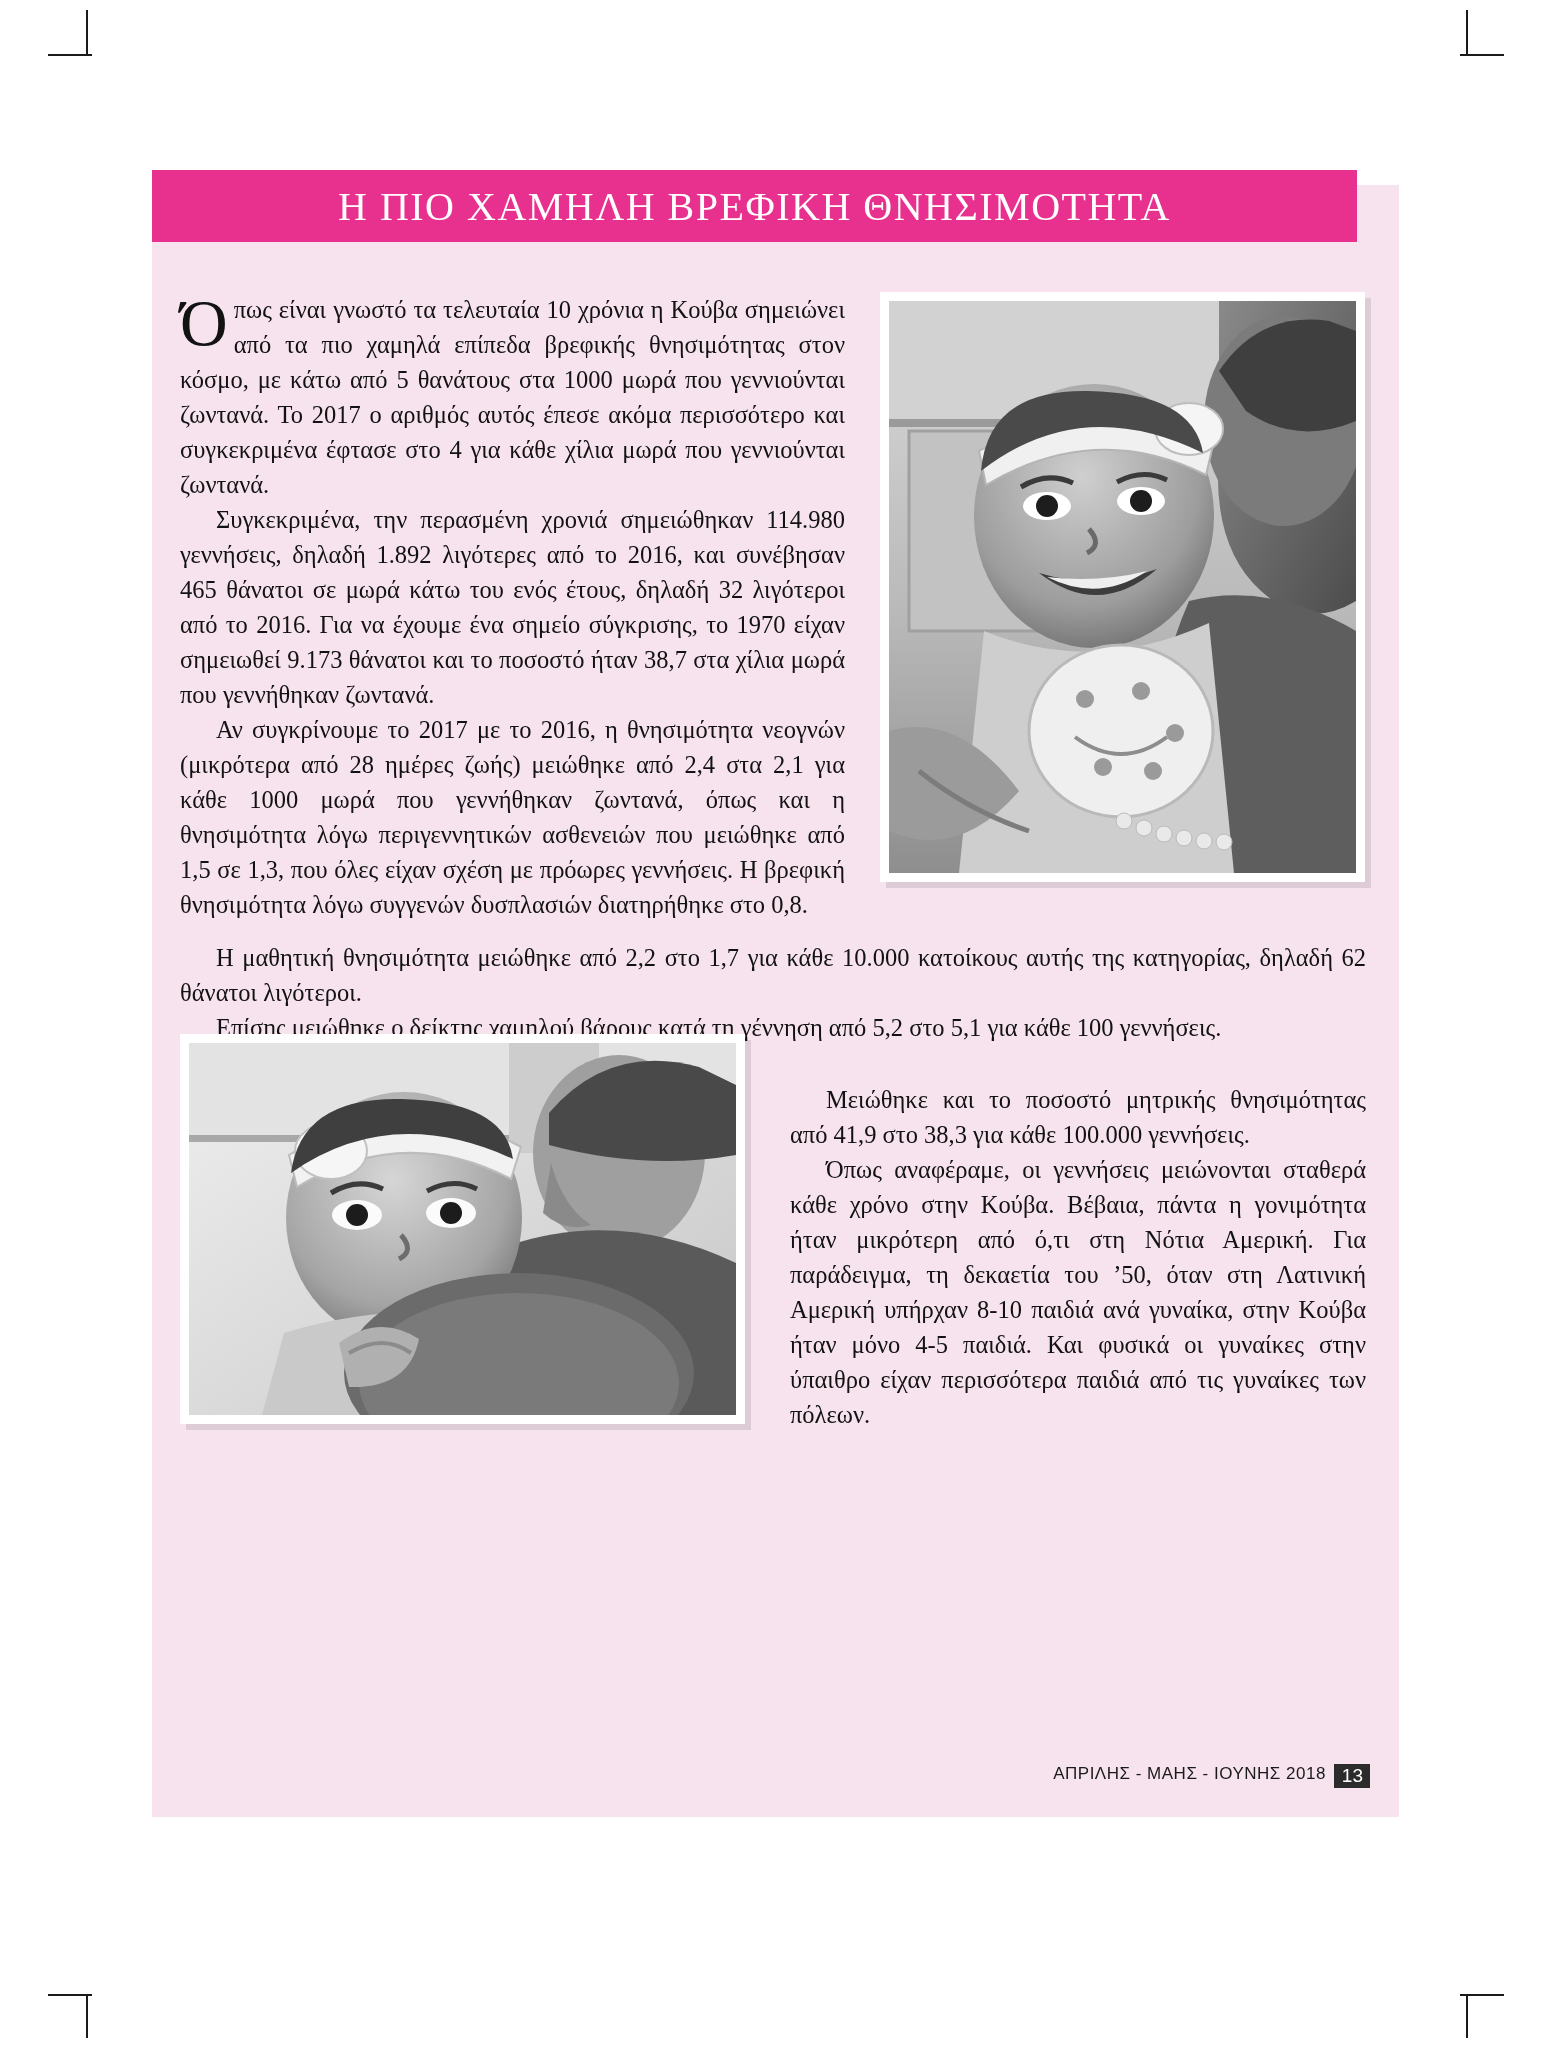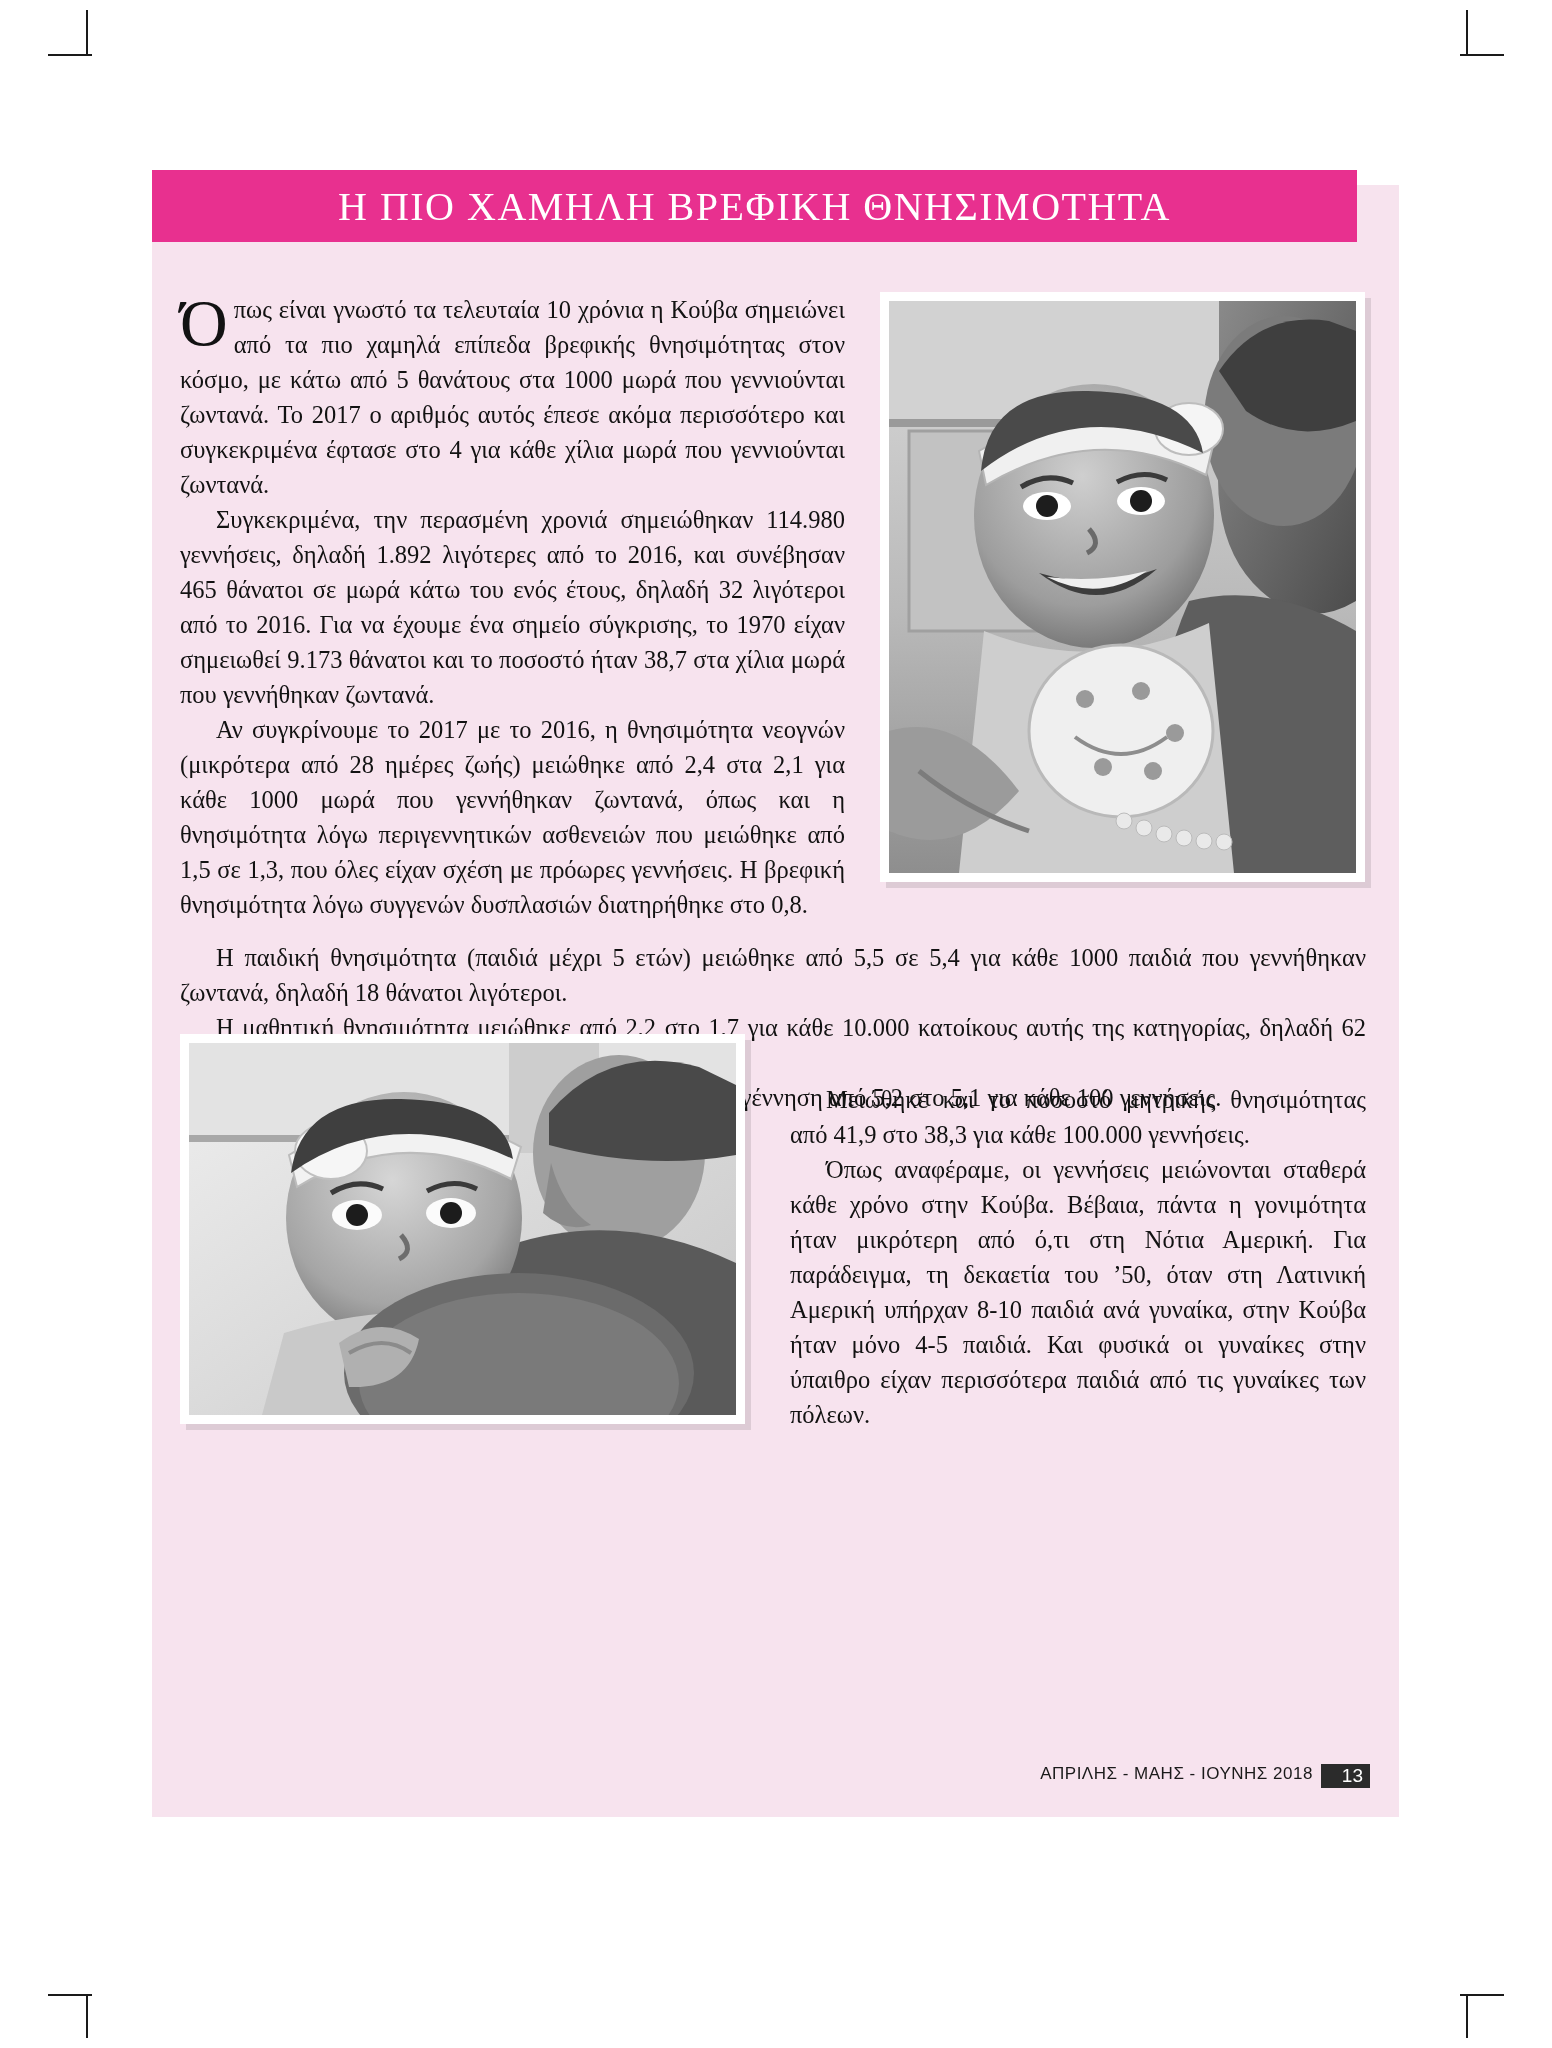--- a/index.html
+++ b/index.html
@@ -159,21 +159,21 @@
     font-family: "Liberation Sans", sans-serif;
     font-size: 17px;
     letter-spacing: 0.5px;
     color: #1a1a1a;
   }
   #footer .page-badge {
     background: #2b2b2b;
     color: #ffffff;
     font-family: "Liberation Sans", sans-serif;
     font-size: 19px;
-    padding: 2px 7px 3px 21px;
+    padding: 2px 7px 3px 8px;
     line-height: 1;
   }
 </style>
 </head>
 <body>
 
 <div class="crop" style="left:48px;top:10px;width:64px;height:64px;">
   <div class="v" style="left:38px;top:0;height:44px;"></div>
   <div class="h" style="left:0;top:44px;width:44px;"></div>
 </div>
@@ -270,21 +270,20 @@
           <circle cx="255" cy="527" r="8"></circle>
         <circle cx="275" cy="533" r="8"></circle>
           <circle cx="295" cy="537" r="8"></circle>
         <circle cx="315" cy="540" r="8"></circle>
           <circle cx="335" cy="541" r="8"></circle>
       </g>
     </svg>
   </div>
 
   <div id="fullwidth">
-    <p>Η παιδική θνησιμότητα (παιδιά μέχρι 5 ετών) μειώθηκε από 5,5 σε 5,4 για κάθε 1000 παιδιά που γεννήθηκαν ζωντανά, δηλαδή 18 θάνατοι λιγότεροι.</p>
     <p>Η μαθητική θνησιμότητα μειώθηκε από 2,2 στο 1,7 για κάθε 10.000 κατοίκους αυτής της κατηγορίας, δηλαδή 62 θάνατοι λιγότεροι.</p>
     <p>Επίσης μειώθηκε ο δείκτης χαμηλού βάρους κατά τη γέννηση από 5,2 στο 5,1 για κάθε 100 γεννήσεις.</p>
   </div>
 
   <div id="photo-bottom">
     <svg class="ph-img" viewBox="0 0 547 372" preserveAspectRatio="xMidYMid slice">
       <defs>
         <linearGradient id="bg2" x1="0" y1="0" x2="1" y2="1">
           <stop offset="0%" stop-color="#efefef"></stop>
           <stop offset="100%" stop-color="#c6c6c6"></stop>

